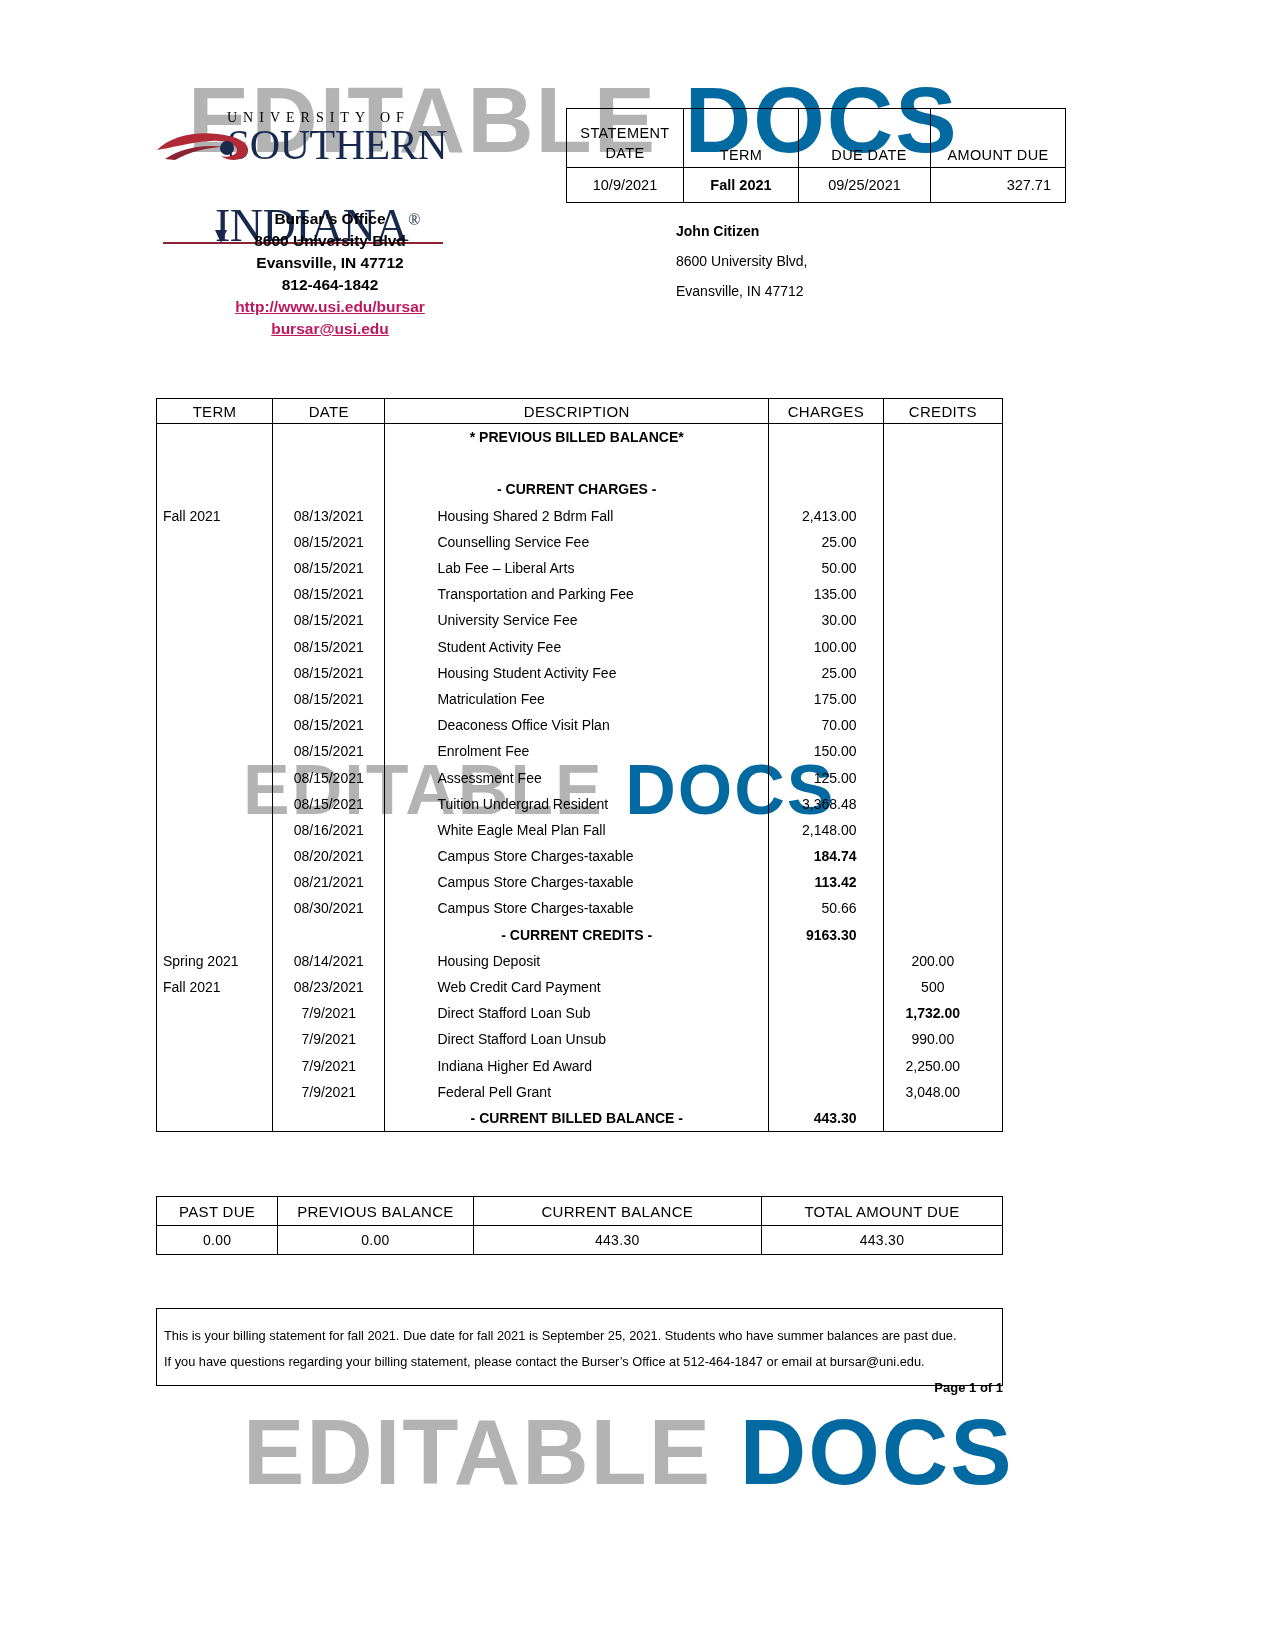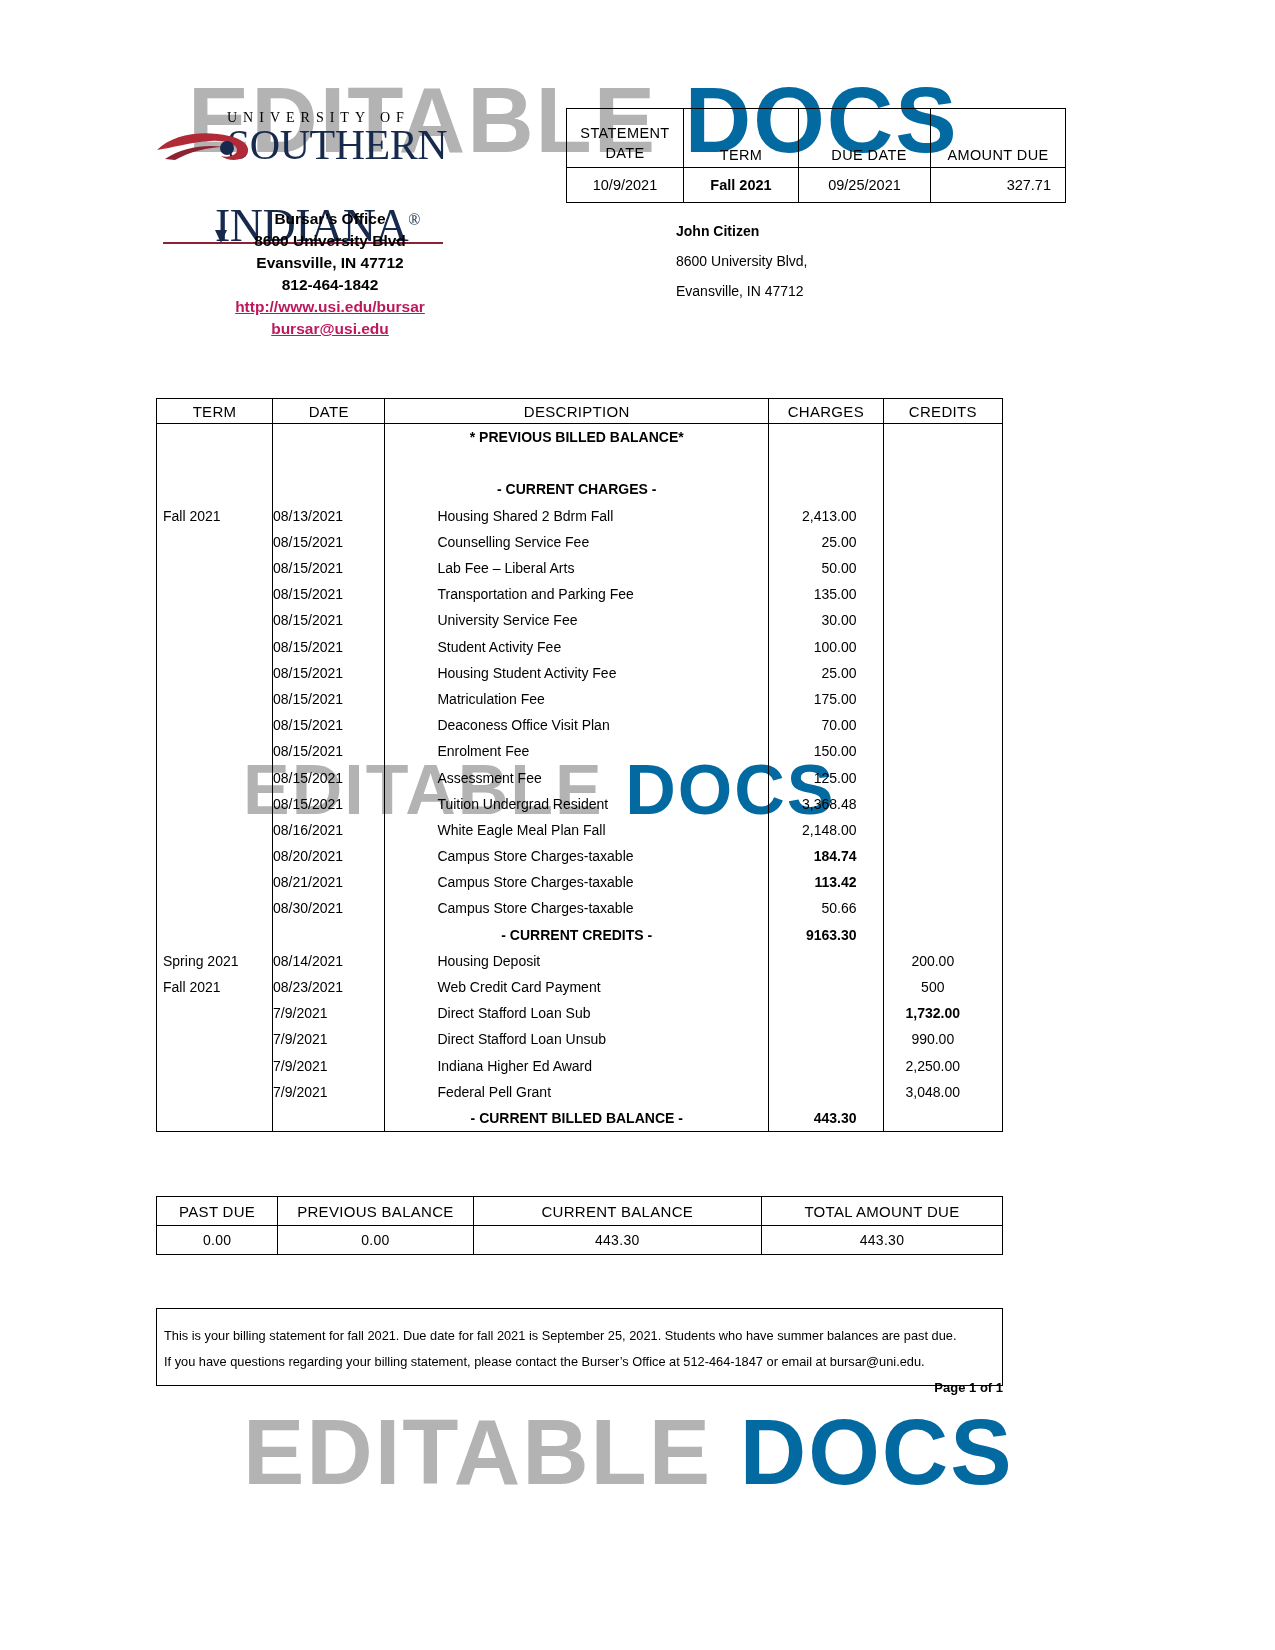--- a/index.html
+++ b/index.html
@@ -206,21 +206,21 @@
   .main-table tbody tr.last td {
     border-bottom: 1.5px solid #000;
   }
   .col-term   { width: 116px; }
   .col-date   { width: 112px; }
   .col-desc   { width: 386px; }
   .col-chg    { width: 114px; }
   .col-crd    { width: 119px; }
 
   td.term   { padding-left: 6px; font-size: 13.5px; }
-  td.date   { text-align: left; font-size: 13.5px; }
+  td.date   { text-align: center; font-size: 13.5px; }
   td.desc   { padding-left: 52px; font-size: 14px; }
   td.desc-c { text-align: center; font-weight: bold; font-size: 15px; }
   td.chg    { text-align: right;  padding-right: 26px; font-size: 13.5px; }
   td.crd    { text-align: center;  padding-right: 20px; font-size: 13.5px; }
   td.chg.b, td.crd.b { font-weight: bold; }
 
   
   .sum-table {
     position: absolute;
     left: 156px;

